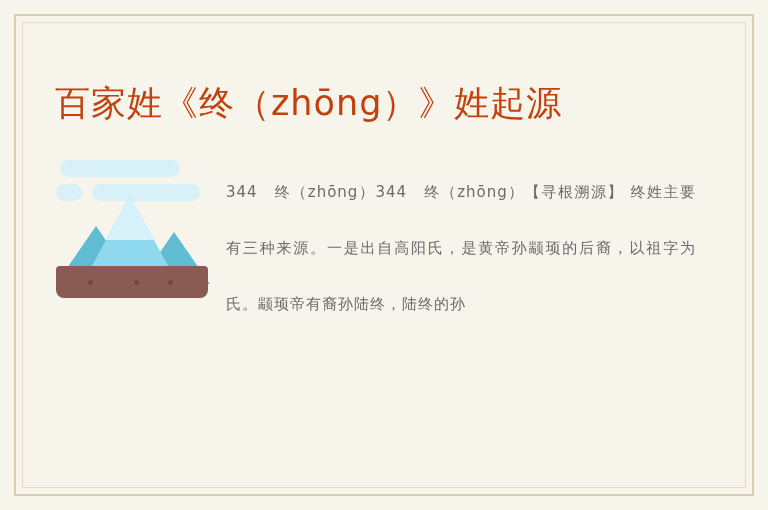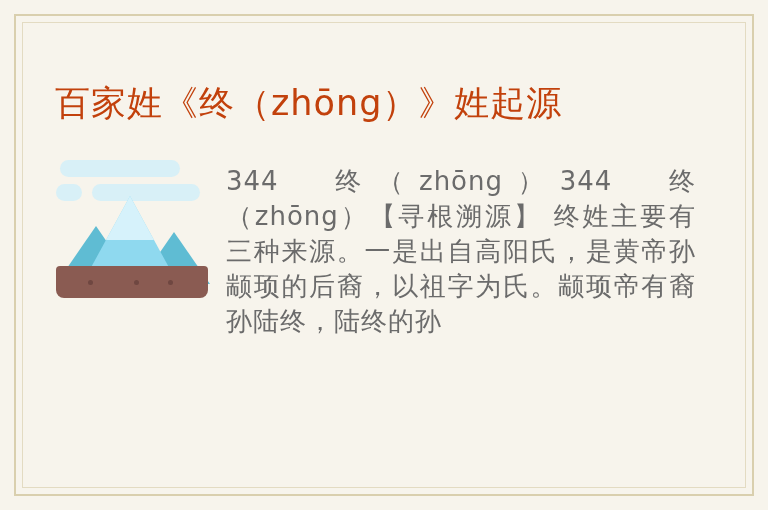--- a/index.html
+++ b/index.html
@@ -131,22 +131,22 @@
   }
   .gd1 { left: 32px; }
   .gd2 { left: 78px; }
   .gd3 { left: 112px; }
 
   .body-text {
     position: absolute;
     left: 204px;
     top: 142px;
     width: 470px;
-    font-size: 26px;
-    line-height: 35px;
+    font-size: 15px;
+    line-height: 56px;
     color: #6b6b6b;
     font-family: "DejaVu Sans", "Liberation Sans", sans-serif;
     text-align: justify;
     letter-spacing: 1px;
     overflow: hidden;
     max-height: 270px;
   }
 </style>
 </head>
 <body>

